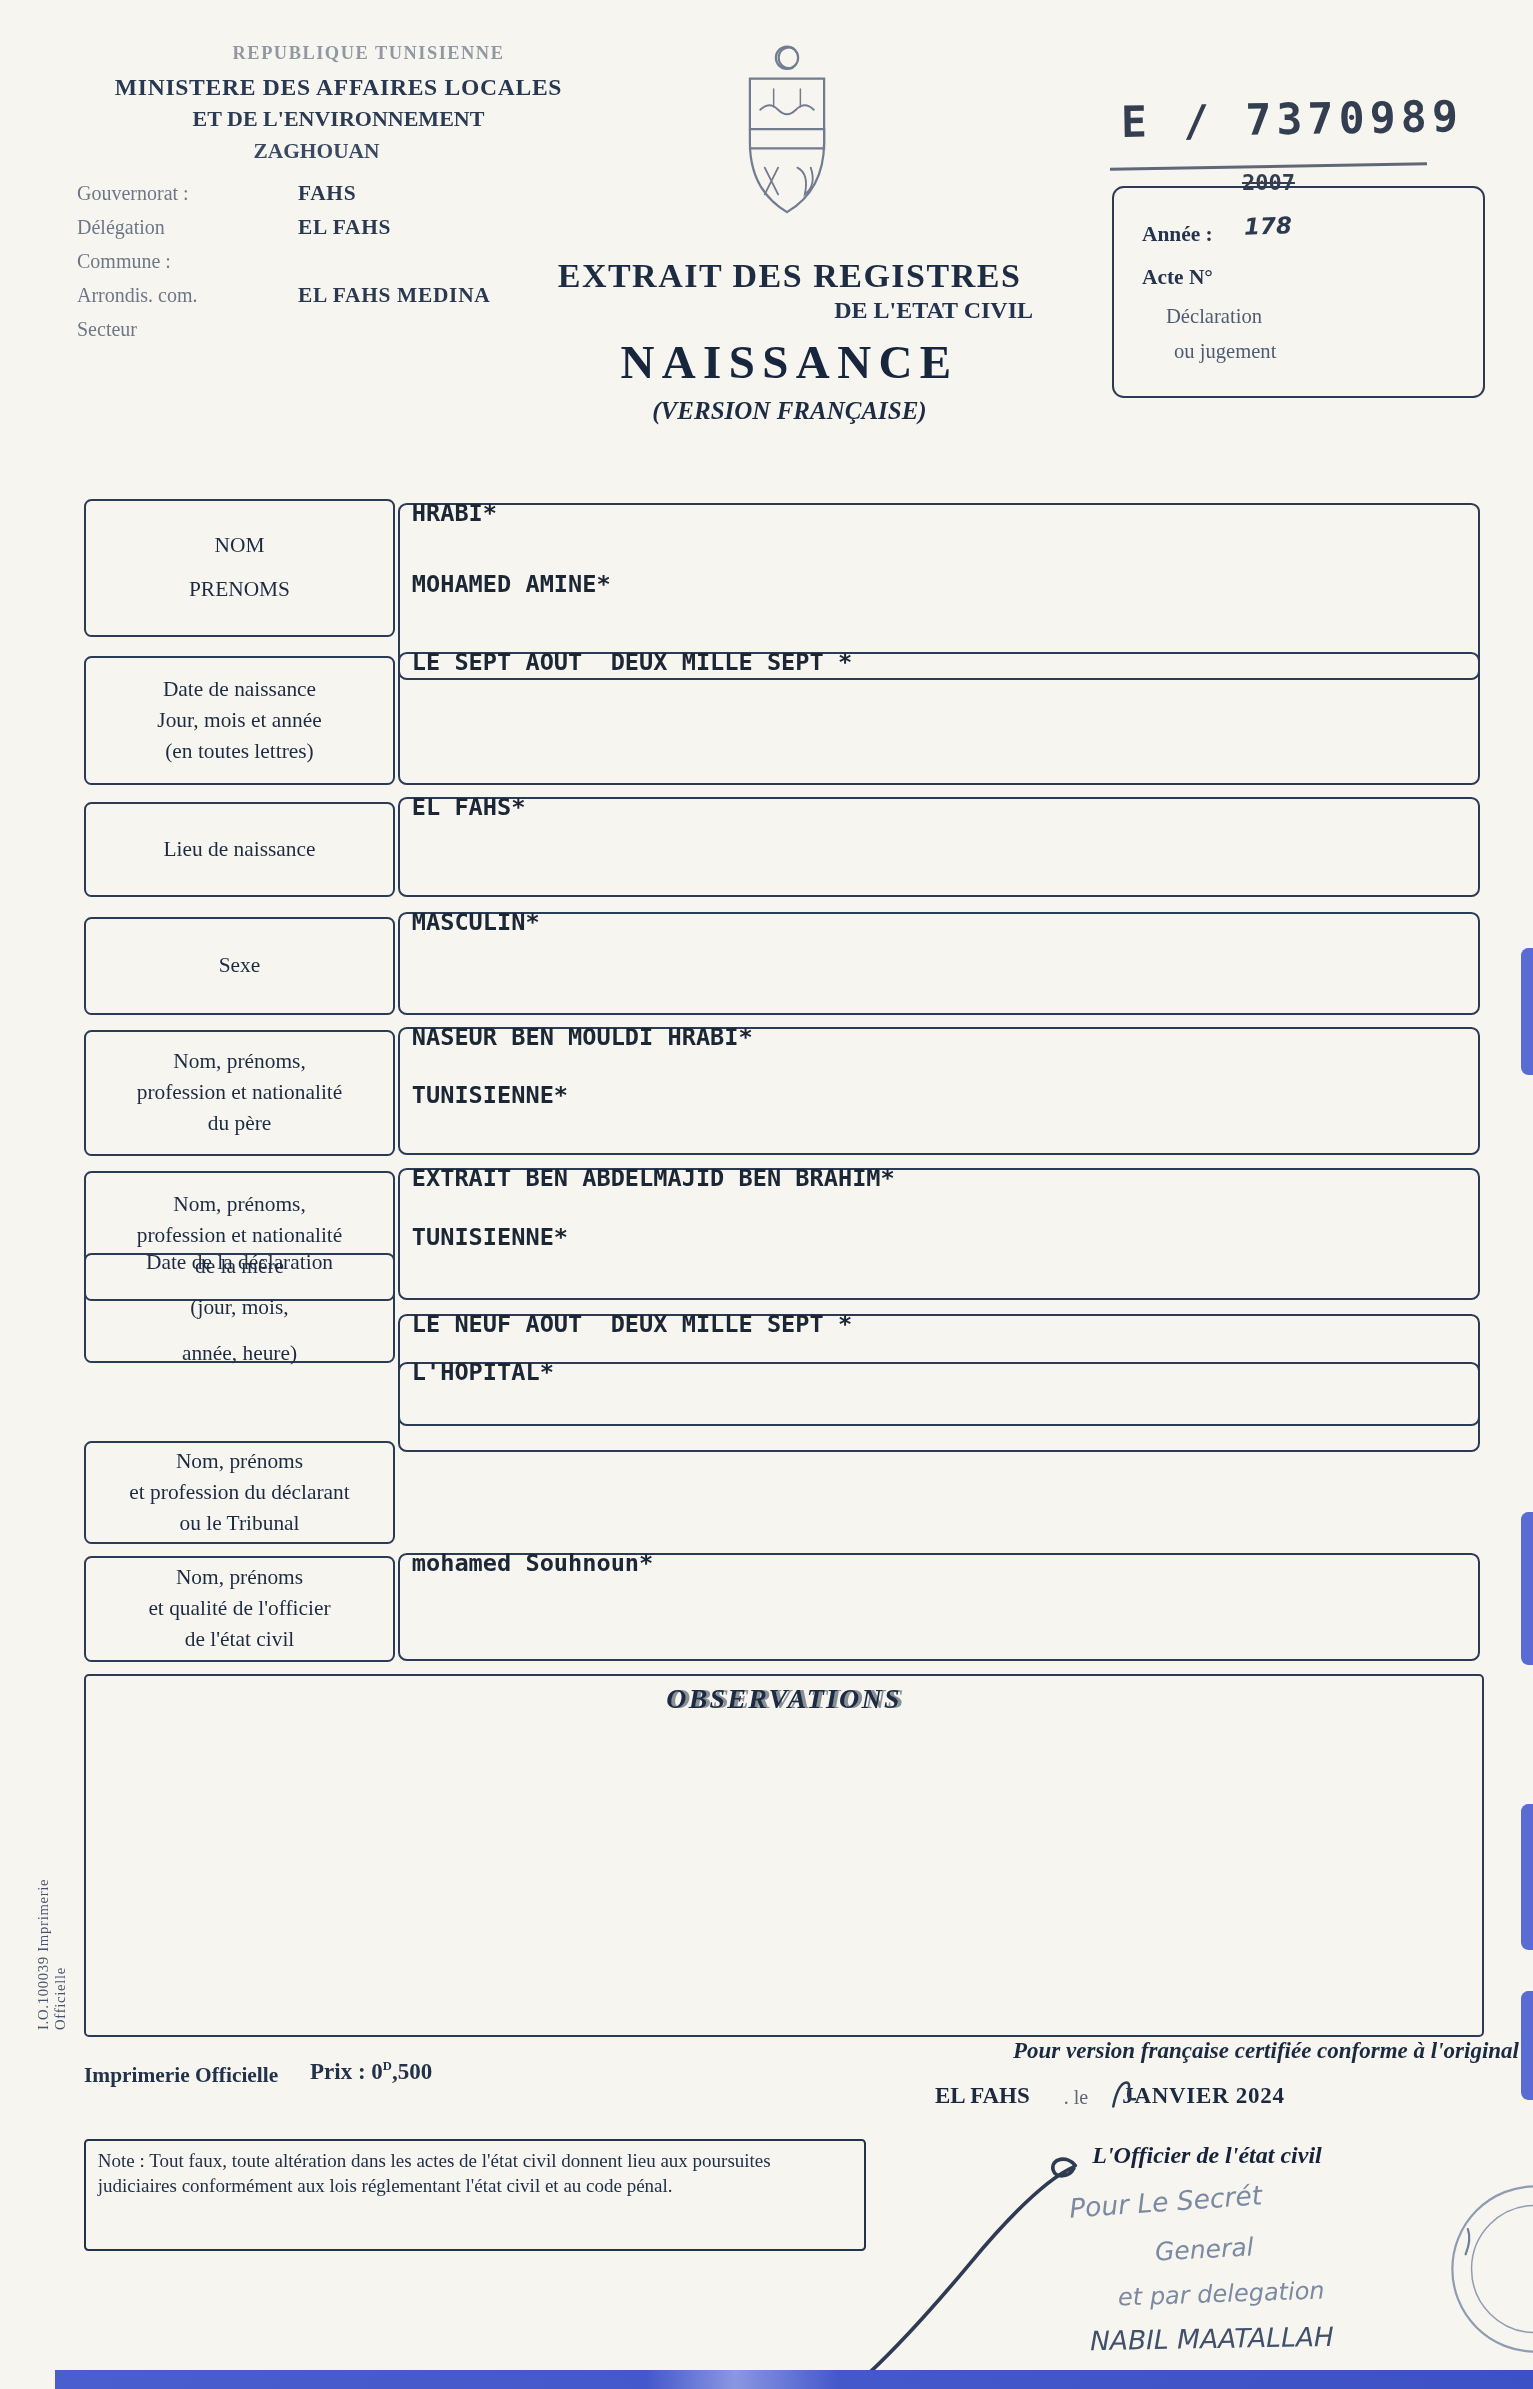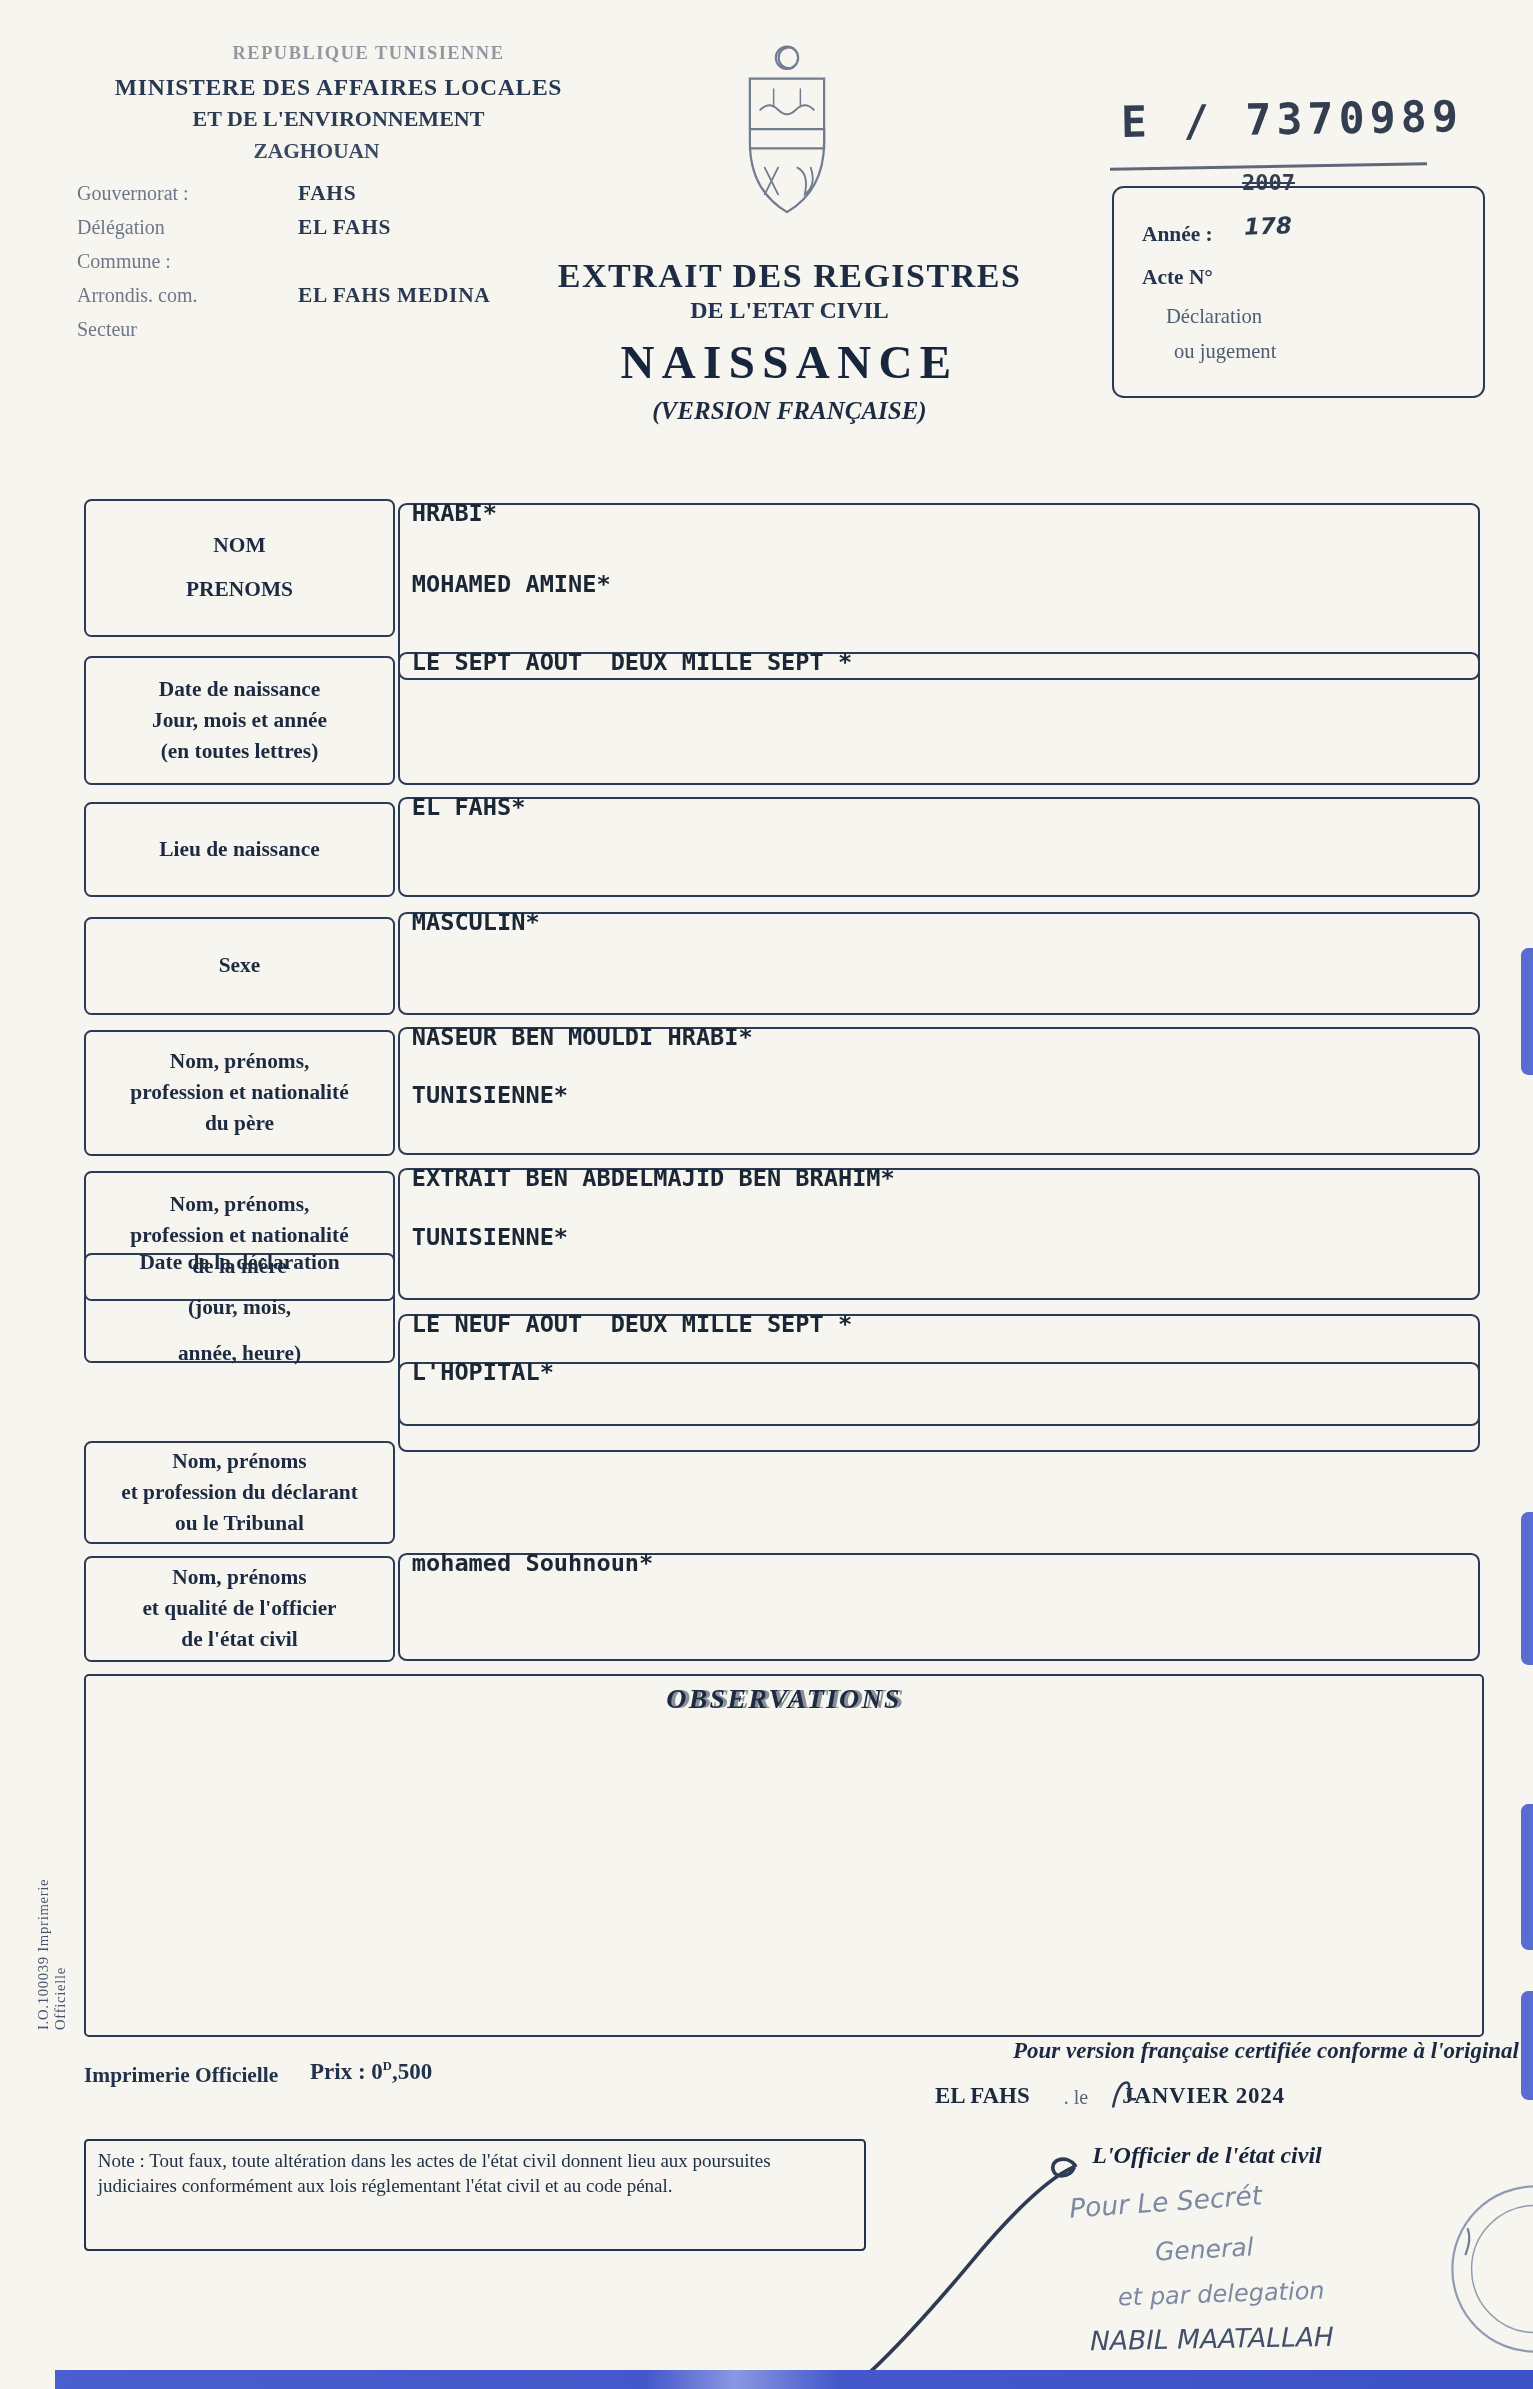--- a/index.html
+++ b/index.html
@@ -24,21 +24,21 @@
     font-size:21.4px;font-weight:bold;color:#3a4a62;}
   .admin{left:77px;top:176px;width:531px;}
   .admin-row{display:grid;grid-template-columns:221px auto;height:34px;align-items:center;}
   .admin-label{font-size:20px;color:#6d7787;}
   .admin-value{font-size:21.4px;font-weight:bold;color:#2a3950;letter-spacing:0.7px;}
 
   .emblem{left:733px;top:37px;width:108px;height:190px;}
 
   .title-wrap{left:546px;top:257px;width:487px;text-align:center;}
   .title1{font-size:34px;font-weight:bold;letter-spacing:1.5px;color:#1d2c42;}
-  .title2{font-size:24px;font-weight:bold;color:#243450;margin-top:1.5px;}
+  .title2{font-size:24px;font-weight:bold;color:#243450;margin-top:1.5px;text-align:right;}
   .main-title{font-size:47px;font-weight:bold;letter-spacing:7.4px;color:#17263d;margin-top:11.8px;}
   .subtitle{font-size:25px;font-weight:bold;font-style:italic;color:#1d2c42;margin-top:7.4px;}
 
   .serial{left:1121px;top:94px;font-family:"DejaVu Sans Mono",monospace;
     font-size:43px;font-weight:bold;letter-spacing:5.2px;color:#333e50;transform:rotate(-1deg);white-space:pre;}
   .serial-underline{left:1110px;top:165px;width:317px;height:2.9px;background:#3a445b;opacity:.8;transform:rotate(-1deg);}
   .serial-year{left:1242px;top:170px;font-family:"DejaVu Sans Mono",monospace;
     font-size:22px;font-weight:bold;color:#333e50;text-decoration:line-through;}
 
   .acte-box{left:1112px;top:186px;width:369px;height:208px;
@@ -48,21 +48,21 @@
     font-family:"DejaVu Sans",sans-serif;font-style:italic;color:#2c3a50;transform:rotate(-2deg);}
   .acte-box .actenum{position:absolute;left:28px;top:77px;font-size:21.4px;font-weight:bold;color:#243350;}
   .acte-box .decl{position:absolute;left:52px;top:117px;font-size:20.6px;color:#4e5c72;}
   .acte-box .jug{position:absolute;left:60px;top:152px;font-size:20.6px;color:#4e5c72;}
 
   
   .lbox{position:absolute;left:84px;width:307px;
     border:2.2px solid #2b3a55;border-radius:7.4px;
     display:flex;flex-direction:column;justify-content:center;align-items:center;
     text-align:center;gap:1.5px;}
-  .lbox .ll{font-size:21.4px;font-weight:bold;line-height:29.5px;color:#1d2b42;}
+  .lbox .ll{font-size:21.4px;font-weight:normal;line-height:29.5px;color:#1d2b42;}
   .lbox.spread{gap:14.7px;}
   .vbox{position:absolute;left:398px;width:1082px;
     border:2.2px solid #2b3a55;border-radius:8.8px;padding:0 0 0 11.8px;box-sizing:border-box;}
   .vline{font-family:"DejaVu Sans Mono",monospace;font-size:23.6px;font-weight:bold;
     color:#1c2736;line-height:29.5px;white-space:pre;margin-top:1.5px;}
   .vline.first{margin-top:-5.9px;}
   .vline.g56{margin-top:41px;}
   .vline.g38{margin-top:28px;}
   .vline.g40{margin-top:29.5px;}
 

